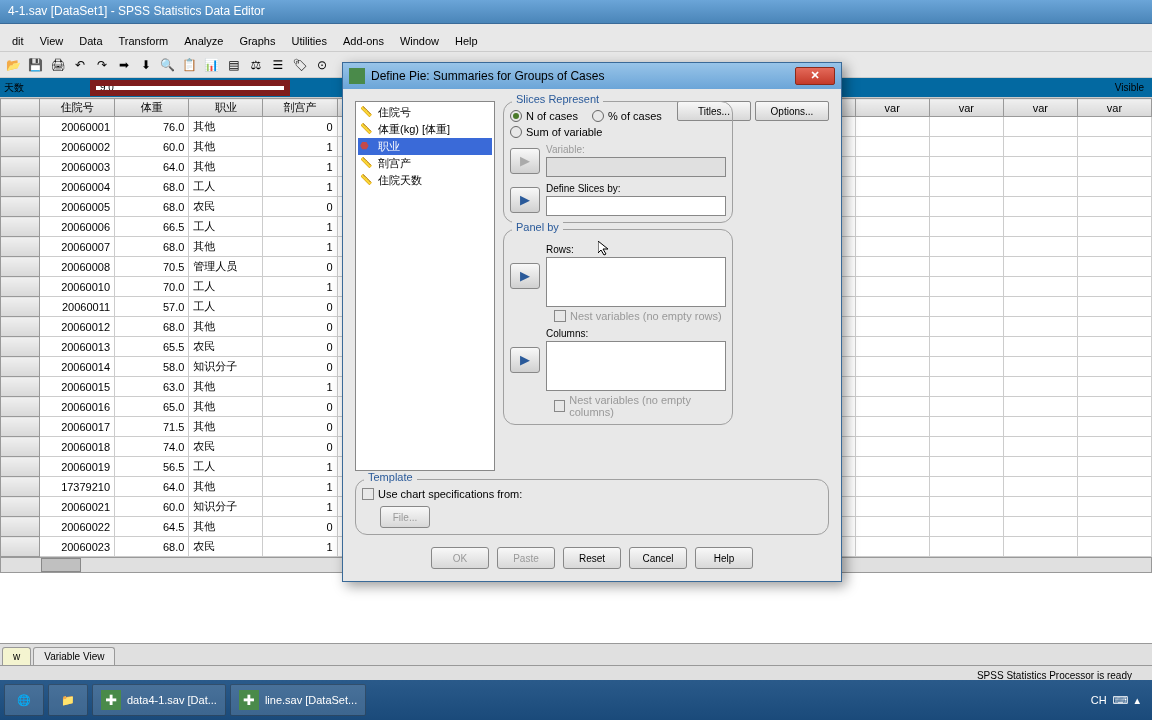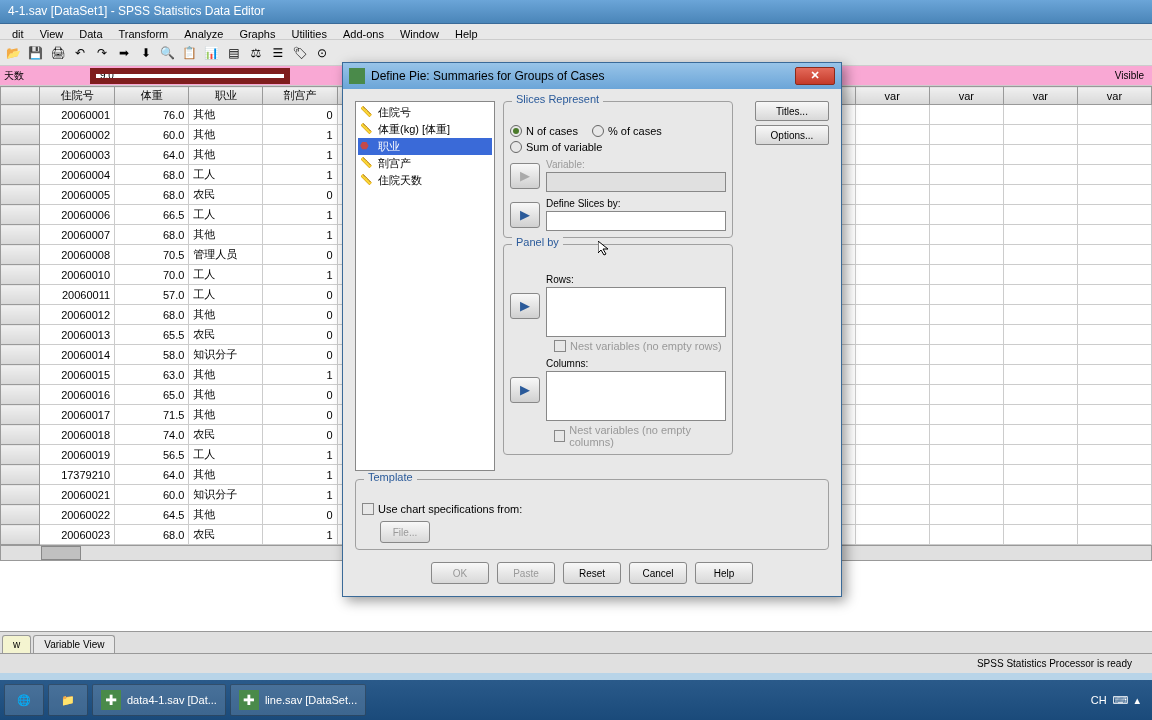--- a/index.html
+++ b/index.html
@@ -1,22 +1,22 @@
 <!DOCTYPE html>
 <html><head>
 <meta charset="utf-8">
 <style>
 * { box-sizing: border-box; margin: 0; padding: 0; font-family: Tahoma, Arial, sans-serif; font-size: 11px; }
 body { width: 1152px; height: 720px; background: #b8d4e8; overflow: hidden; position: relative; }
 .titlebar { height: 24px; background: linear-gradient(#6ba5d8, #4a85b8); color: white; padding: 4px 8px; font-size: 12px; border-bottom: 1px solid #3a6a98; }
-.menubar { height: 16px; background: #e8e8e8; display: flex; padding: 0 4px; border-bottom: 1px solid #ccc; }
+.menubar { height: 28px; background: #e8e8e8; display: flex; padding: 0 4px; border-bottom: 1px solid #ccc; align-items: flex-end; }
 .menubar span { padding: 4px 8px; cursor: pointer; }
 .toolbar { height: 26px; background: #e8e8e8; display: flex; align-items: center; padding: 2px 4px; gap: 2px; border-bottom: 1px solid #ccc; }
 .tool-btn { width: 20px; height: 20px; border: 1px solid transparent; display: inline-flex; align-items: center; justify-content: center; font-size: 12px; }
-.cell-row { height: 20px; background: #f9a8d4; display: flex; align-items: center; border-bottom: 1px solid #ccc; }
+.cell-row { height: 20px; background: #0369a1; display: flex; align-items: center; border-bottom: 1px solid #ccc; }
 .cell-label { width: 90px; padding: 0 4px; font-size: 10px; }
 .cell-input { background: white; padding: 2px 4px; border: 6px solid #7f1d1d; width: 200px; height: 16px; font-size: 10px; }
 .visible-label { margin-left: auto; margin-right: 8px; font-size: 10px; }
 
 .grid-wrap { background: white; height: 545px; overflow: hidden; }
 .grid { border-collapse: collapse; }
 .grid th { background: linear-gradient(#f0f0f0, #d8d8d8); border: 1px solid #999; width: 75px; height: 18px; font-weight: normal; text-align: center; }
 .grid th.rowh { width: 40px; background: linear-gradient(#f0f0f0, #d8d8d8); }
 .grid td { border: 1px solid #ccc; width: 75px; height: 20px; padding: 1px 4px; text-align: right; }
 .grid td.left { text-align: left; }
@@ -45,24 +45,24 @@
 .dlg-body { padding: 12px; display: flex; flex-direction: column; gap: 8px; }
 .dlg-main { display: flex; gap: 8px; }
 .var-list { width: 140px; height: 370px; background: white; border: 1px solid #888; padding: 2px; }
 .var-item { display: flex; align-items: center; padding: 1px 2px; gap: 4px; }
 .var-item.sel { background: #3a6ad8; color: white; }
 .var-icon { width: 14px; height: 14px; font-size: 10px; }
 .ruler { color: #d4a84a; }
 .nominal { color: #c44a4a; }
 
 .right-col { flex: 1; display: flex; flex-direction: column; gap: 6px; }
-.side-buttons { position: absolute; right: 12px; top: 38px; display: flex; flex-direction: column; gap: 4px; }
+.side-buttons { position: absolute; right: 12px; top: 38px; display: flex; flex-direction: row; gap: 4px; }
 .side-btn { width: 74px; height: 20px; background: linear-gradient(#f8f8f8, #d8d8d8); border: 1px solid #888; border-radius: 2px; font-size: 10px; }
 
-.fieldset { border: 1px solid #a0a0a0; padding: 23px 6px 6px; position: relative; border-radius: 4px; }
+.fieldset { border: 1px solid #a0a0a0; padding: 8px 6px 6px; position: relative; border-radius: 12px; }
 .fieldset-title { position: absolute; top: -9px; left: 8px; background: #e8e8e8; padding: 0 4px; color: #2a5a9a; font-size: 11px; }
 .radio-row { display: flex; gap: 14px; margin-bottom: 4px; }
 .radio-item { display: flex; align-items: center; gap: 4px; font-size: 10px; }
 .radio { width: 12px; height: 12px; border: 1px solid #666; border-radius: 50%; display: inline-flex; align-items: center; justify-content: center; }
 .radio.checked::after { content: ''; width: 6px; height: 6px; background: #4a7a2a; border-radius: 50%; }
 .disabled { color: #999; }
 
 .field-row { display: flex; align-items: center; gap: 6px; margin-top: 6px; }
 .arrow-btn { width: 30px; height: 26px; background: linear-gradient(#f8f8f8, #d0d0d0); border: 1px solid #888; border-radius: 3px; display: flex; align-items: center; justify-content: center; color: #2a5a9a; font-size: 13px; }
 .arrow-btn.disabled { color: #aaa; }

